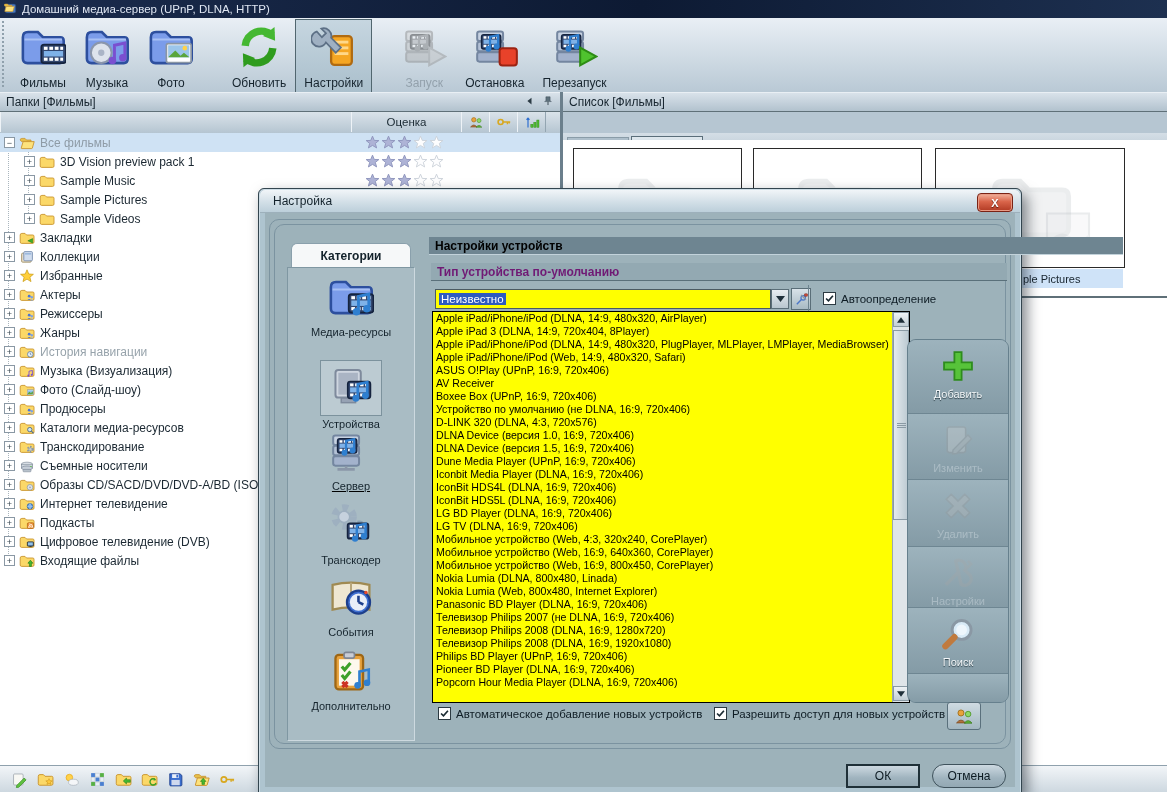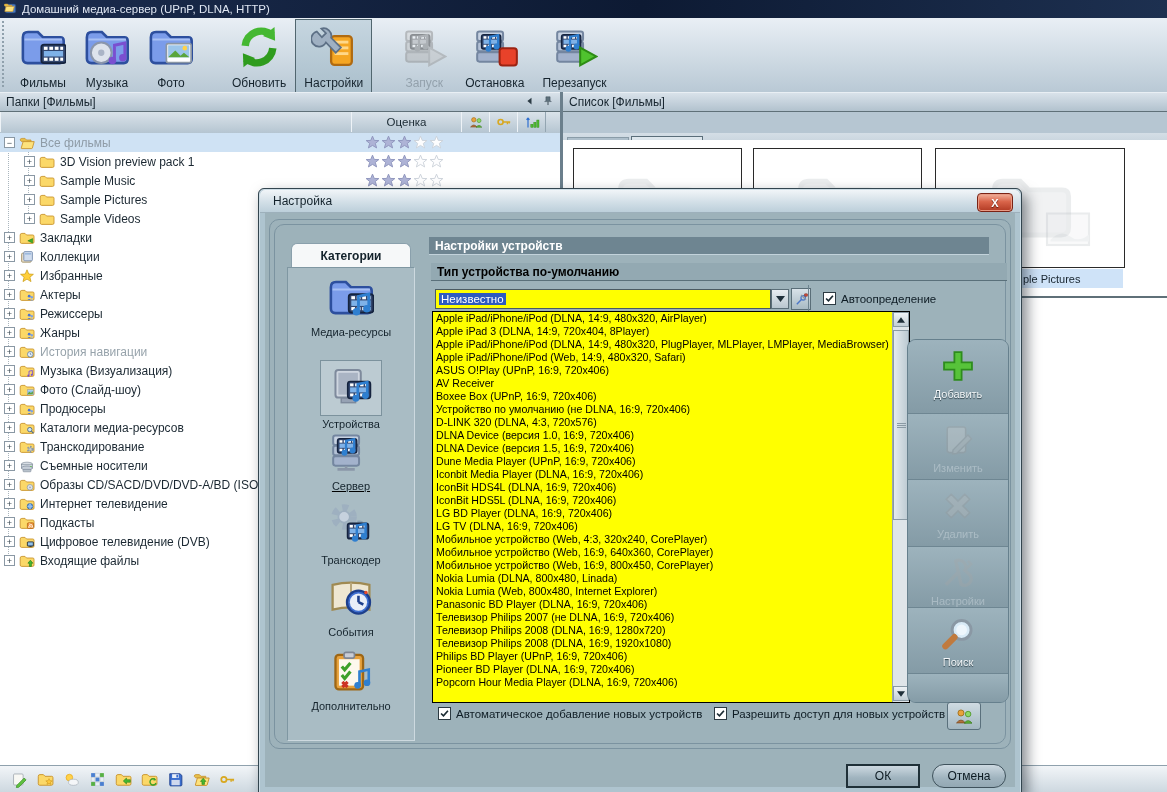--- a/index.html
+++ b/index.html
@@ -68,24 +68,24 @@
   .outline{border:1px solid #7b93a0;border-radius:10px;}
   .cat-tab{left:32px;top:54px;width:118px;height:24px;background:#f6f8f9;border:1px solid #8aa0ac;border-bottom:none;
     border-radius:6px 6px 0 0;font-weight:bold;font-size:12px;color:#13222b;
     display:flex;align-items:center;justify-content:center;}
   .cat-panel{left:28px;top:78px;width:126px;height:472px;background:#a9bcc4;
     border-top:1px solid #7f97a2;border-left:1px solid #7f97a2;
     border-right:1px solid #cdd9df;border-bottom:1px solid #cdd9df;}
   .cat-item{position:absolute;left:0;width:126px;display:flex;flex-direction:column;align-items:center;cursor:default;}
   .cat-item .lbl{font-size:11px;color:#15242d;margin-top:2px;}
   .cat-sel{background:#bccbd2;border:1px solid #7c929d;padding:2px 7px;}
-  .sec-hdr{left:170px;top:48px;width:560px;height:18px;background:#6e8591;border-bottom:1px solid #c2d2da;
-    font-size:12px;font-weight:bold;color:#ffffff;display:flex;align-items:center;padding-left:6px;box-sizing:border-box;}
+  .sec-hdr{left:170px;top:48px;width:694px;height:18px;background:#6e8591;border-bottom:1px solid #c2d2da;
+    font-size:12px;font-weight:bold;color:#000000;display:flex;align-items:center;padding-left:6px;box-sizing:border-box;}
   .grp-lbl{left:172px;top:74px;width:576px;height:18px;background:#93a9b2;border-bottom:1px solid #5a707a;
-    font-size:12px;font-weight:bold;color:#000000;display:flex;align-items:center;padding-left:6px;box-sizing:border-box;}
+    font-size:12px;font-weight:bold;color:#701a75;display:flex;align-items:center;padding-left:6px;box-sizing:border-box;}
   .combo{left:176px;top:100px;width:336px;height:20px;background:#ffff00;border:1px solid #4a5a62;box-sizing:border-box;
     font-size:11.5px;display:flex;align-items:center;padding-left:3px;}
   .combo .selval{background:#2e5bbf;color:#fff;padding:0 2px;}
   .combo-arrow{left:512px;top:100px;width:18px;height:20px;background:linear-gradient(#e8edf1,#b8c6cf);
     border:1px solid #5a6e78;box-sizing:border-box;display:flex;align-items:center;justify-content:center;}
   .tools-btn{left:532px;top:99px;width:20px;height:22px;background:linear-gradient(#d8e2e8,#a8bac4);
     border:1px solid #5a6e78;box-sizing:border-box;display:flex;align-items:center;justify-content:center;}
   .vline{left:549px;top:96px;width:1px;height:30px;background:#6e8490;}
   .cbx{width:13px;height:13px;background:#fff;border:1px solid #2c3a42;box-sizing:border-box;
     display:flex;align-items:center;justify-content:center;}

